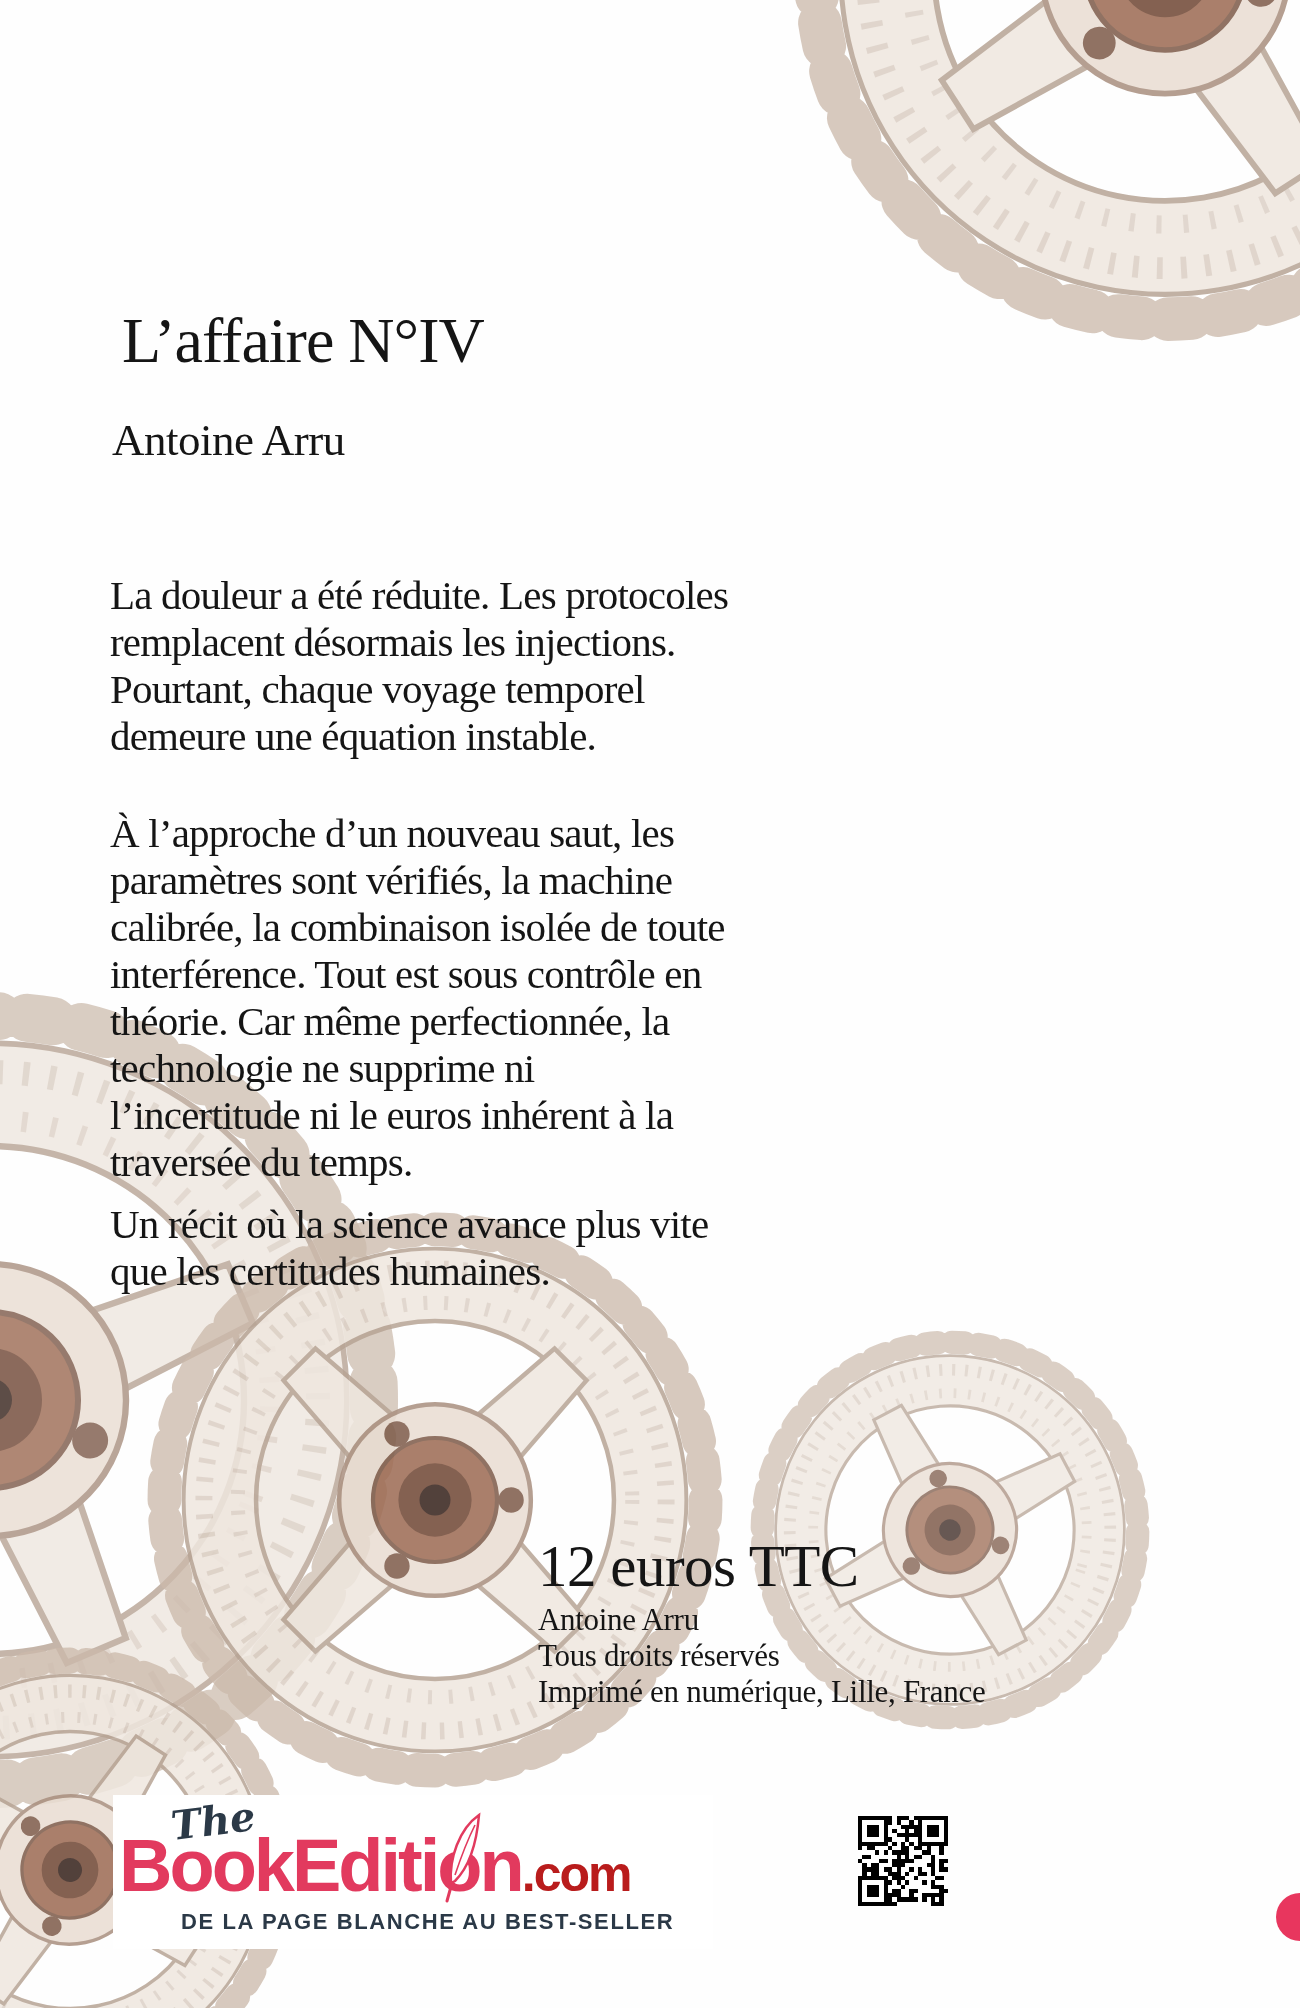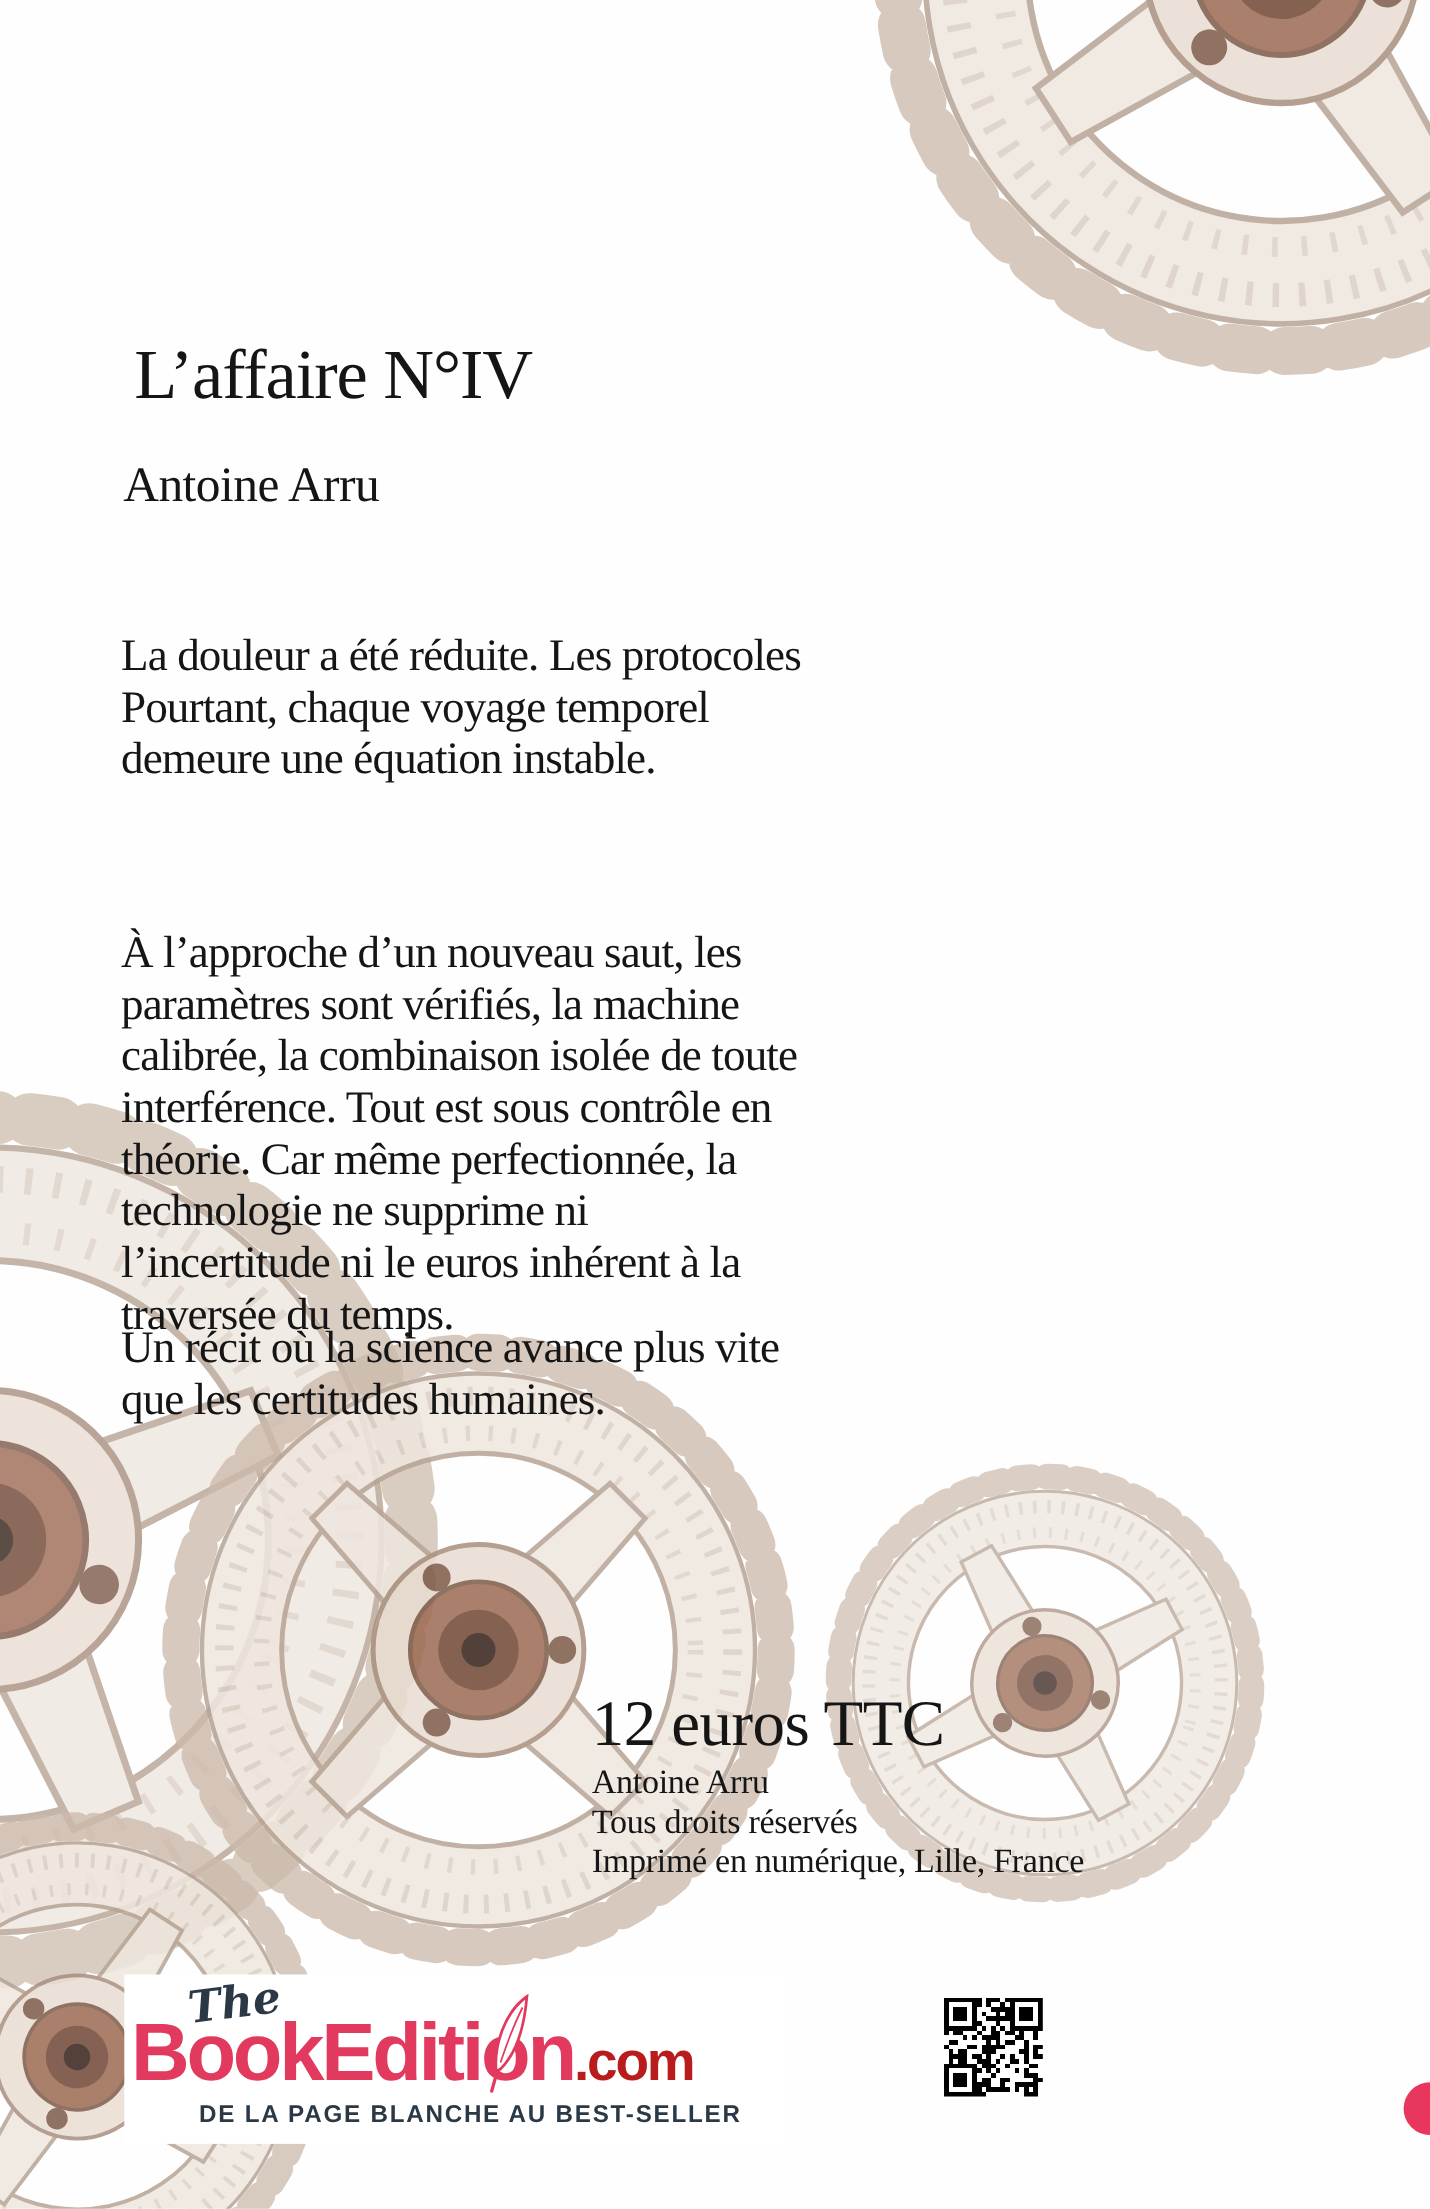--- a/index.html
+++ b/index.html
@@ -22,21 +22,21 @@
   .author{
     position:absolute;left:112px;top:414px;
     font-size:45px;letter-spacing:-0.5px;white-space:nowrap;
   }
   .para{
     position:absolute;left:110px;
     font-size:41px;line-height:47px;letter-spacing:-0.8px;
   }
   .para div{white-space:nowrap;}
   .p1{top:572px;}
-  .p2{top:842px;}
+  .p2{top:810px;}
   .p3{top:1201px;}
 
   .price{
     position:absolute;left:538px;top:1532px;
     font-size:59px;letter-spacing:-0.5px;white-space:nowrap;
   }
   .colophon{
     position:absolute;left:538px;top:1602px;
     font-size:31px;line-height:36px;letter-spacing:-0.3px;
   }
@@ -128,20 +128,21 @@
   </svg>
   <svg class="gear" style="left:-170px;top:1630px;opacity:.85" width="480" height="480" viewBox="-110 -110 220 220">
     <use href="#gear-sym" transform="rotate(-12)"></use>
   </svg>
 
   <h1 class="title" style="margin:12px;font-weight:normal;">L’affaire N°IV</h1>
   <div class="author">Antoine Arru</div>
 
   <div class="para p1">
       <div>La douleur a été réduite. Les protocoles</div>
+      <div>remplacent désormais les injections.</div>
       <div>Pourtant, chaque voyage temporel</div>
       <div>demeure une équation instable.</div>
     </div>
   <div class="para p2">
       <div>À l’approche d’un nouveau saut, les</div>
       <div>paramètres sont vérifiés, la machine</div>
       <div>calibrée, la combinaison isolée de toute</div>
       <div>interférence. Tout est sous contrôle en</div>
       <div>théorie. Car même perfectionnée, la</div>
       <div>technologie ne supprime ni</div>

